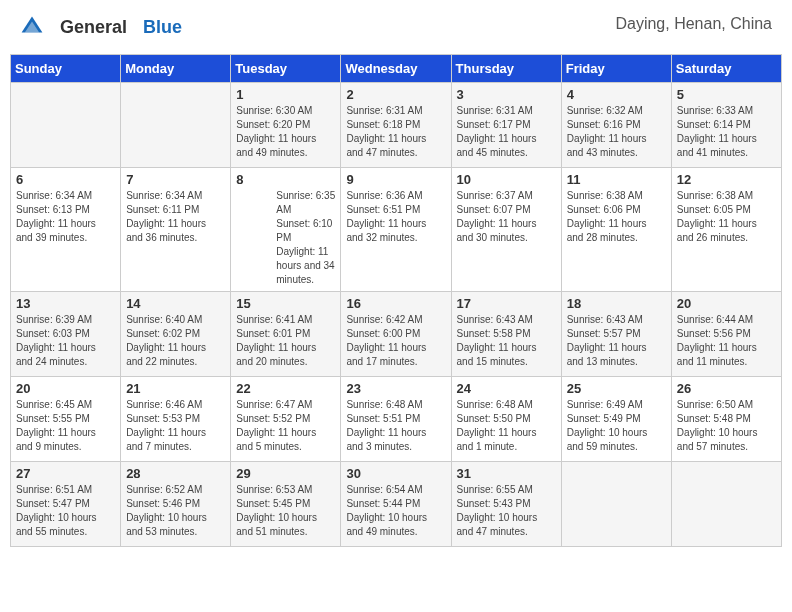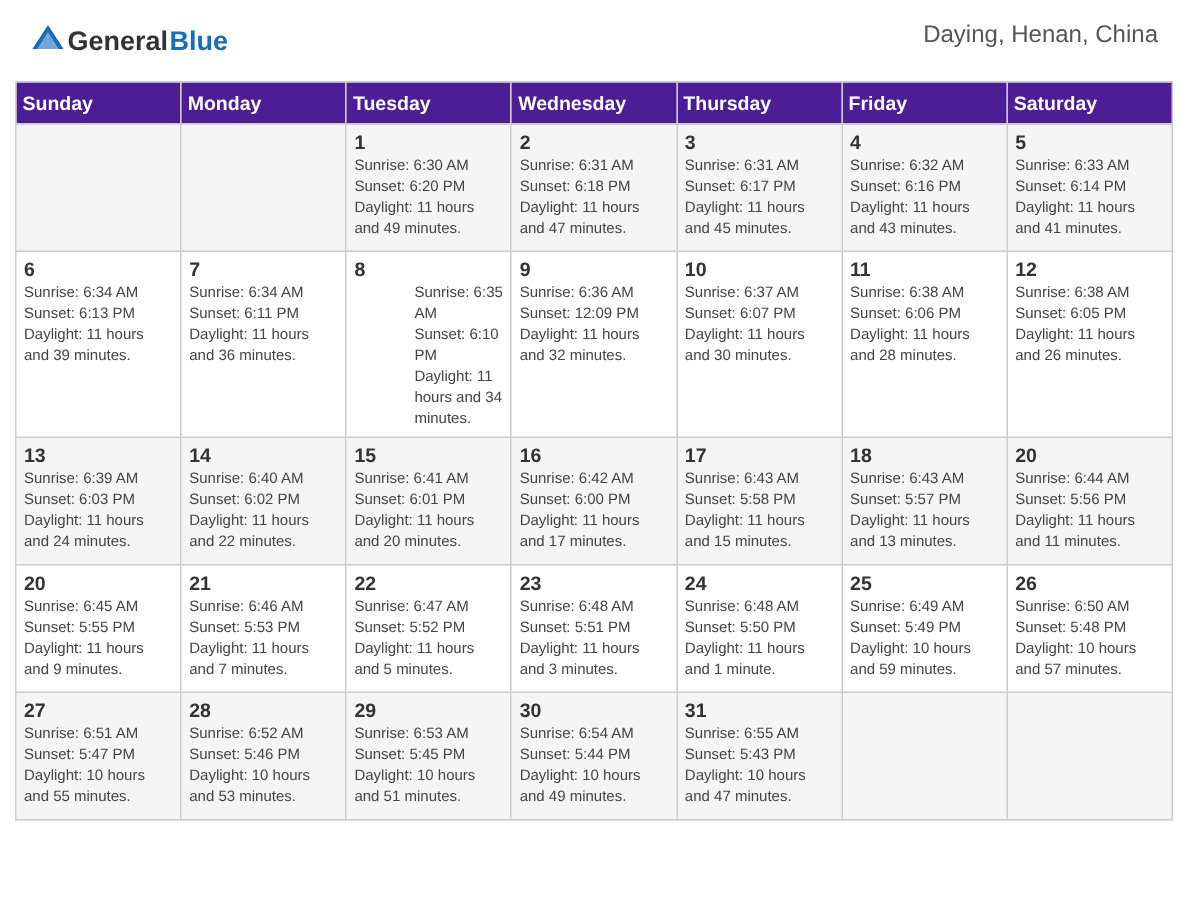--- a/index.html
+++ b/index.html
@@ -13,21 +13,21 @@
     .header {
       display: flex;
       justify-content: space-between;
       align-items: flex-start;
       margin-bottom: 10px;
       padding: 5px 10px;
     }
     .logo {
       display: flex;
       align-items: center;
-      gap: 1px;
+      gap: 16px;
     }
     .logo-text-general {
       font-size: 18px;
       font-weight: bold;
       color: #333;
     }
     .logo-text-blue {
       font-size: 18px;
       font-weight: bold;
       color: #1a6bba;
@@ -47,21 +47,21 @@
     .subtitle {
       font-size: 16px;
       color: #555;
     }
     table {
       width: 100%;
       border-collapse: collapse;
       table-layout: fixed;
     }
     thead tr {
-      background-color: #4c1d95;
+      background-color: #1d4ed8;
       color: white;
     }
     thead th {
       padding: 6px 4px;
       text-align: left;
       font-size: 13px;
       font-weight: bold;
       border: 1px solid #ccc;
     }
     tbody tr {
@@ -176,21 +176,21 @@
         </td>
         <td>
           <span class="day-number">8</span>
           <div class="day-info" style="white-space: pre-line; margin-left: 40px;">Sunrise: 6:35 AM
 Sunset: 6:10 PM
 Daylight: 11 hours and 34 minutes.</div>
         </td>
         <td>
           <span class="day-number">9</span>
           <div class="day-info" style="white-space: pre-line;">Sunrise: 6:36 AM
-Sunset: 12:09 PM
+Sunset: 6:51 PM
 Daylight: 11 hours and 32 minutes.</div>
         </td>
         <td>
           <span class="day-number">10</span>
           <div class="day-info" style="white-space: pre-line;">Sunrise: 6:37 AM
 Sunset: 6:07 PM
 Daylight: 11 hours and 30 minutes.</div>
         </td>
         <td>
           <span class="day-number">11</span>

